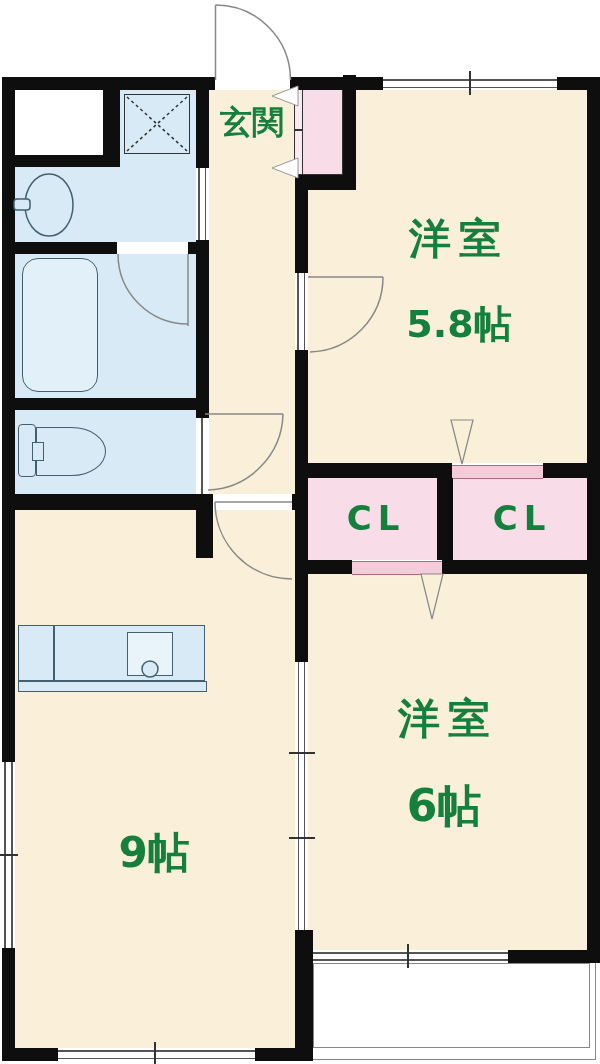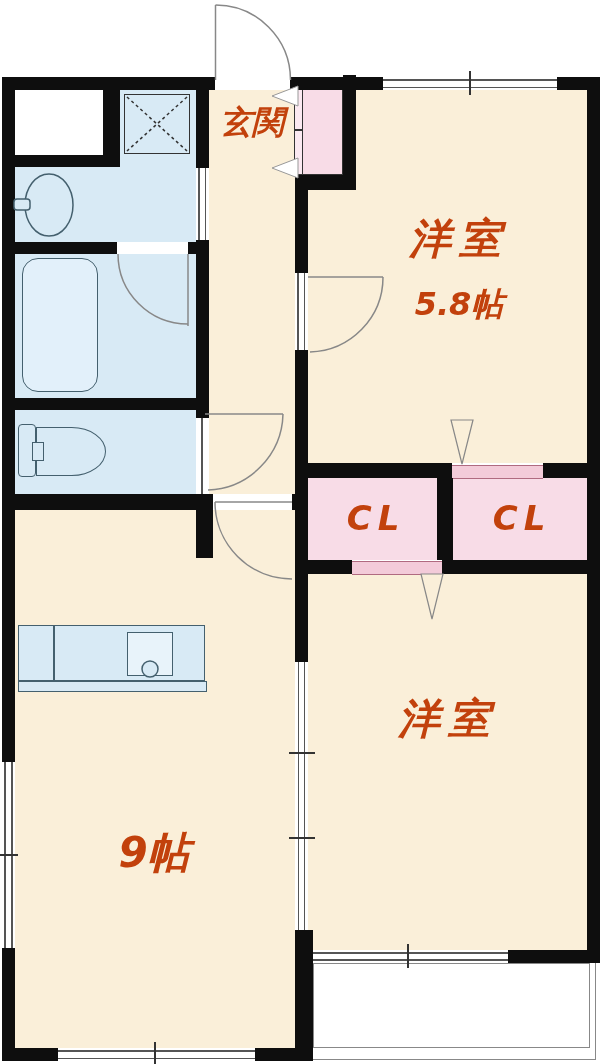--- a/index.html
+++ b/index.html
@@ -7,22 +7,22 @@
         font-family:"DejaVu Sans","Liberation Sans",sans-serif;}
   .abs{position:absolute;}
   .wall{position:absolute;background:#0e0e0e;}
   .beige{position:absolute;background:#FAEFD9;}
   .blue{position:absolute;background:#D8EAF5;}
   .pink{position:absolute;background:#F8DCE7;}
   .whitebox{position:absolute;background:#ffffff;}
   .gap{position:absolute;background:#ffffff;}
   .line{position:absolute;background:#555;}
   .tick{position:absolute;background:#333;}
-  .label{position:absolute;transform:translate(-50%,-50%);color:#c2410c;font-weight:600;
-         white-space:nowrap;line-height:1;font-style:italic;}
+  .label{position:absolute;transform:translate(-50%,-50%);color:#15803d;font-weight:600;
+         white-space:nowrap;line-height:1;}
   svg.overlay{position:absolute;left:0;top:0;pointer-events:none;}
 </style>
 </head>
 <body>
 
 <div class="plan">
 
   <div class="beige" style="left:209px;top:88px;width:86px;height:422px;"></div>
   <div class="beige" style="left:308px;top:88px;width:279px;height:375px;"></div>
   <div class="beige" style="left:15px;top:510px;width:280px;height:538px;"></div>
@@ -178,19 +178,20 @@
     <g stroke="#44606E" stroke-width="1.5" fill="#D8EAF5">
       <ellipse cx="49" cy="205" rx="24" ry="31"></ellipse>
       <rect x="14" y="199" width="16" height="11" rx="3"></rect>
     </g>
 
     <circle cx="150" cy="669" r="8" fill="#D8EAF5" stroke="#44606E" stroke-width="1.5"></circle>
   </svg>
 
   <div class="label" style="left:252px;top:122px;font-size:32px;">玄関</div>
   <div class="label" style="left:455px;top:239px;font-size:42px;letter-spacing:8px;padding-left:8px;">洋室</div>
-  <div class="label" style="left:459px;top:304px;font-size:32px;">5.8帖</div>
+  <div class="label" style="left:459px;top:324px;font-size:38px;">5.8帖</div>
   <div class="label" style="left:373px;top:518px;font-size:34px;letter-spacing:6px;padding-left:6px;">CL</div>
   <div class="label" style="left:519px;top:518px;font-size:34px;letter-spacing:6px;padding-left:6px;">CL</div>
   <div class="label" style="left:444px;top:719px;font-size:42px;letter-spacing:8px;padding-left:8px;">洋室</div>
+  <div class="label" style="left:444px;top:806px;font-size:44px;">6帖</div>
   <div class="label" style="left:154px;top:853px;font-size:42px;">9帖</div>
 
 </div>
 
 </body></html>

